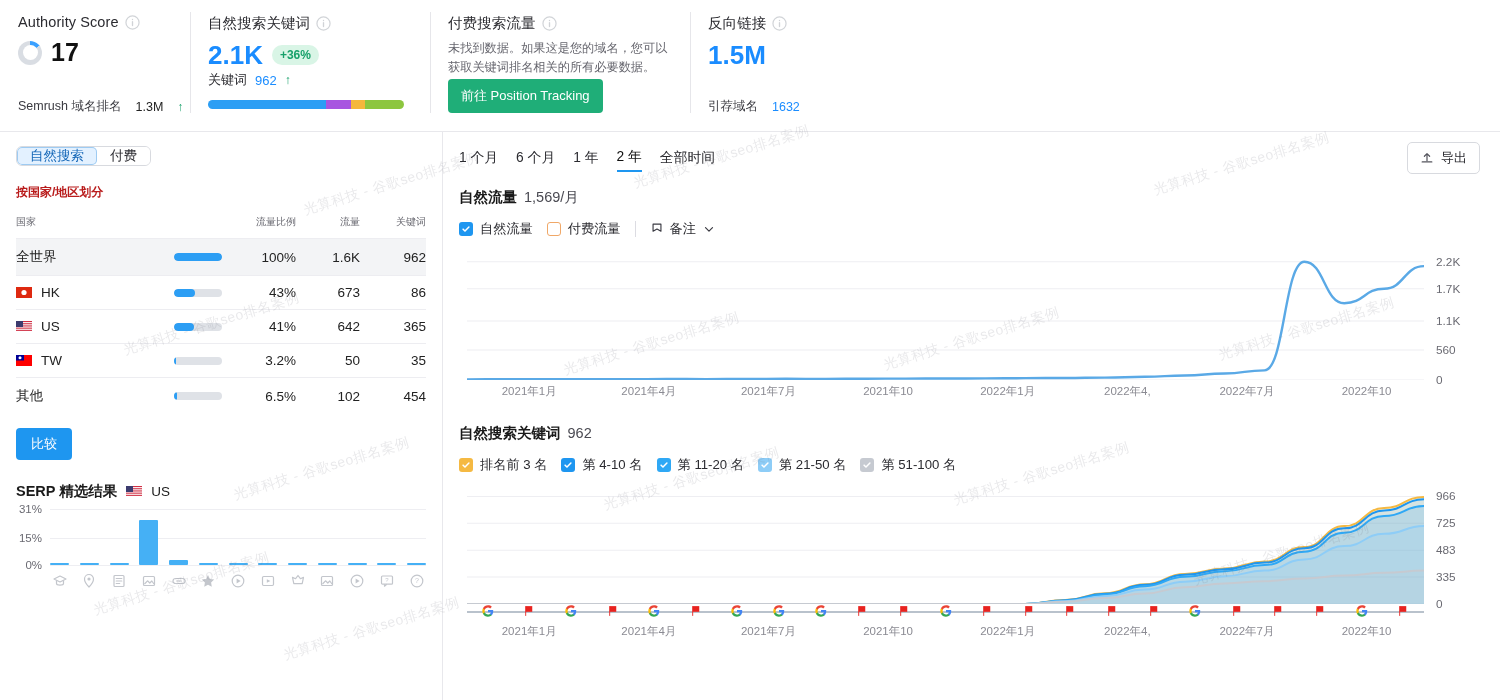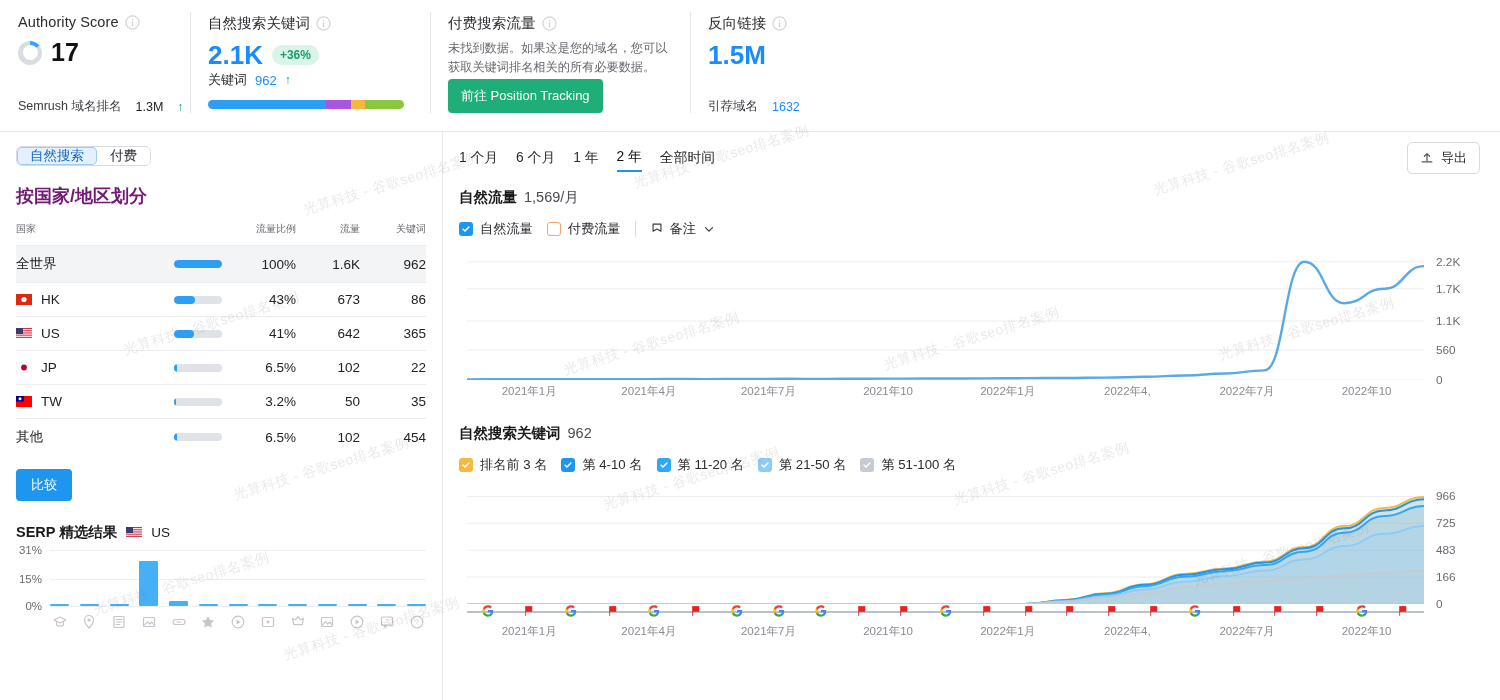--- a/index.html
+++ b/index.html
@@ -115,21 +115,21 @@
     font-family: inherit; font-size: 13.5px;
     padding: 0 13px; border: none; cursor: pointer;
     background: #fff; color: #2b2b30;
   }
   .seg-toggle button.active {
     background: #e3f1ff; color: #1668b8;
     box-shadow: inset 0 0 0 1px #9ecbf2;
     border-radius: 5px;
   }
 
-  .sec-title { font-size: 18px; font-weight: 700; margin: 18px 0 10px 0; color: #701a75; }
+  .sec-title { font-size: 12px; font-weight: 700; margin: 18px 0 10px 0; color: #b91c1c; }
 
   table.geo { width: 100%; border-collapse: collapse; font-size: 13.5px; }
   table.geo th {
     font-weight: 400; color: #6a6a72; font-size: 10px;
     padding: 4px 0 9px 0; text-align: right;
   }
   table.geo th.c { text-align: left; }
   table.geo tr.row { border-top: 1px solid #ededf1; }
   table.geo tr.hl { background: #f3f4f6; }
   table.geo td { padding: 9px 0; text-align: right; color: #222; }
@@ -430,43 +430,20 @@
      </td>
      <td class="pct w-pct">41%</td>
      <td class="w-tr lk">642</td>
      <td class="w-kw lk">365</td>
             </tr>
             <tr class="row">
               <td class="c">
        <span class="ctry">
                   <span class="flag">
                     <svg width="16" height="11" viewBox="0 0 16 11">
-                      <rect width="16" height="11" fill="#fff" stroke="#e6e6ea" stroke-width=".5"></rect>
-                      <circle cx="8" cy="5.5" r="2.9" fill="#bc002d"></circle>
-                    </svg>
-                  </span>
-                  <span>JP</span>
-                </span>
-     </td>
-     <td class="w-bar">
-       <span class="barwrap">
-                  <span class="mini-bar">
-                    <i style="width:6.5%"></i>
-                  </span>
-                </span>
-     </td>
-     <td class="pct w-pct">6.5%</td>
-     <td class="w-tr lk">102</td>
-     <td class="w-kw lk">22</td>
-            </tr>
-            <tr class="row">
-              <td class="c">
-       <span class="ctry">
-                  <span class="flag">
-                    <svg width="16" height="11" viewBox="0 0 16 11">
                       <rect width="16" height="11" fill="#fe0000"></rect>
                       <rect width="8" height="5.5" fill="#000095"></rect>
                       <circle cx="4" cy="2.75" r="1.5" fill="#fff"></circle>
                     </svg>
                   </span>
                   <span>TW</span>
                 </span>
      </td>
      <td class="w-bar">
        <span class="barwrap">
@@ -765,21 +742,21 @@
               <path d="M0.00,118.00 C20.83,118.00 20.83,118.00 41.67,118.00 C62.50,118.00 62.50,118.00 83.33,118.00 C104.17,118.00 104.17,118.00 125.00,118.00 C145.83,118.00 145.83,118.00 166.67,118.00 C187.50,118.00 187.50,118.00 208.33,118.00 C229.17,118.00 229.17,118.00 250.00,118.00 C270.83,118.00 270.83,118.00 291.67,118.00 C312.50,118.00 312.50,118.00 333.33,118.00 C354.17,118.00 354.17,118.00 375.00,118.00 C395.83,118.00 395.83,118.00 416.67,118.00 C437.50,118.00 437.50,118.00 458.33,118.00 C479.17,118.00 479.17,118.00 500.00,118.00 C520.83,118.00 520.83,118.00 541.67,118.00 C562.50,118.00 562.50,118.00 583.33,118.00 C604.17,118.00 604.17,114.33 625.00,114.33 C645.83,114.33 645.83,107.76 666.67,107.76 C687.50,107.76 687.50,98.85 708.33,98.85 C729.17,98.85 729.17,88.83 750.00,88.83 C770.83,88.83 770.83,83.27 791.67,83.27 C812.50,83.27 812.50,76.59 833.33,76.59 C854.17,76.59 854.17,62.34 875.00,62.34 C895.83,62.34 895.83,42.30 916.67,42.30 C937.50,42.30 937.50,24.49 958.33,24.49 C979.17,24.49 979.17,13.36 1000.00,13.36" fill="none" stroke="#1e96f0" stroke-width="2" vector-effect="non-scaling-stroke" stroke-linejoin="round"></path>
               <path d="M0.00,118.00 C20.83,118.00 20.83,118.00 41.67,118.00 C62.50,118.00 62.50,118.00 83.33,118.00 C104.17,118.00 104.17,118.00 125.00,118.00 C145.83,118.00 145.83,118.00 166.67,118.00 C187.50,118.00 187.50,118.00 208.33,118.00 C229.17,118.00 229.17,118.00 250.00,118.00 C270.83,118.00 270.83,118.00 291.67,118.00 C312.50,118.00 312.50,118.00 333.33,118.00 C354.17,118.00 354.17,118.00 375.00,118.00 C395.83,118.00 395.83,118.00 416.67,118.00 C437.50,118.00 437.50,118.00 458.33,118.00 C479.17,118.00 479.17,118.00 500.00,118.00 C520.83,118.00 520.83,118.00 541.67,118.00 C562.50,118.00 562.50,118.00 583.33,118.00 C604.17,118.00 604.17,114.66 625.00,114.66 C645.83,114.66 645.83,108.54 666.67,108.54 C687.50,108.54 687.50,100.19 708.33,100.19 C729.17,100.19 729.17,90.73 750.00,90.73 C770.83,90.73 770.83,85.16 791.67,85.16 C812.50,85.16 812.50,79.04 833.33,79.04 C854.17,79.04 854.17,65.68 875.00,65.68 C895.83,65.68 895.83,46.75 916.67,46.75 C937.50,46.75 937.50,30.06 958.33,30.06 C979.17,30.06 979.17,20.04 1000.00,20.04" fill="none" stroke="#2fa8f5" stroke-width="2" vector-effect="non-scaling-stroke" stroke-linejoin="round"></path>
               <path d="M0.00,118.00 C20.83,118.00 20.83,118.00 41.67,118.00 C62.50,118.00 62.50,118.00 83.33,118.00 C104.17,118.00 104.17,118.00 125.00,118.00 C145.83,118.00 145.83,118.00 166.67,118.00 C187.50,118.00 187.50,118.00 208.33,118.00 C229.17,118.00 229.17,118.00 250.00,118.00 C270.83,118.00 270.83,118.00 291.67,118.00 C312.50,118.00 312.50,118.00 333.33,118.00 C354.17,118.00 354.17,118.00 375.00,118.00 C395.83,118.00 395.83,118.00 416.67,118.00 C437.50,118.00 437.50,118.00 458.33,118.00 C479.17,118.00 479.17,118.00 500.00,118.00 C520.83,118.00 520.83,118.00 541.67,118.00 C562.50,118.00 562.50,118.00 583.33,118.00 C604.17,118.00 604.17,115.22 625.00,115.22 C645.83,115.22 645.83,110.21 666.67,110.21 C687.50,110.21 687.50,103.53 708.33,103.53 C729.17,103.53 729.17,95.74 750.00,95.74 C770.83,95.74 770.83,90.17 791.67,90.17 C812.50,90.17 812.50,84.60 833.33,84.60 C854.17,84.60 854.17,73.47 875.00,73.47 C895.83,73.47 895.83,60.11 916.67,60.11 C937.50,60.11 937.50,47.87 958.33,47.87 C979.17,47.87 979.17,40.08 1000.00,40.08" fill="none" stroke="#8ecdf7" stroke-width="2" vector-effect="non-scaling-stroke" stroke-linejoin="round"></path>
               <path d="M0.00,118.00 C20.83,118.00 20.83,118.00 41.67,118.00 C62.50,118.00 62.50,118.00 83.33,118.00 C104.17,118.00 104.17,118.00 125.00,118.00 C145.83,118.00 145.83,118.00 166.67,118.00 C187.50,118.00 187.50,118.00 208.33,118.00 C229.17,118.00 229.17,118.00 250.00,118.00 C270.83,118.00 270.83,118.00 291.67,118.00 C312.50,118.00 312.50,118.00 333.33,118.00 C354.17,118.00 354.17,118.00 375.00,118.00 C395.83,118.00 395.83,118.00 416.67,118.00 C437.50,118.00 437.50,118.00 458.33,118.00 C479.17,118.00 479.17,118.00 500.00,118.00 C520.83,118.00 520.83,118.00 541.67,118.00 C562.50,118.00 562.50,118.00 583.33,118.00 C604.17,118.00 604.17,115.77 625.00,115.77 C645.83,115.77 645.83,111.88 666.67,111.88 C687.50,111.88 687.50,107.42 708.33,107.42 C729.17,107.42 729.17,101.30 750.00,101.30 C770.83,101.30 770.83,97.41 791.67,97.41 C812.50,97.41 812.50,95.18 833.33,95.18 C854.17,95.18 854.17,92.40 875.00,92.40 C895.83,92.40 895.83,89.61 916.67,89.61 C937.50,89.61 937.50,86.83 958.33,86.83 C979.17,86.83 979.17,84.60 1000.00,84.60" fill="none" stroke="#c6cad1" stroke-width="2" vector-effect="non-scaling-stroke" stroke-linejoin="round"></path>
             </svg>
         </div>
         <div class="yaxis" id="kw-yaxis">
             <span style="top: 10.4642px;">966</span>
             <span style="top: 37.2925px;">725</span>
             <span style="top: 64.2321px;">483</span>
-            <span style="top: 91.0604px;">166</span>
+            <span style="top: 91.0604px;">335</span>
             <span style="top: 118px;">0</span>
           </div>
       </div>
       <div class="marker-row" id="kw-markers">
         <div class="axisline"></div>
       <div class="mk" style="left: 2.17391%;">
             <svg viewBox="0 0 16 16">
               <path d="M14.4 8.2c0-.5 0-1-.1-1.4H8v2.7h3.6c-.2.8-.7 1.5-1.4 2v1.7h2.3c1.3-1.3 1.9-3 1.9-5z" fill="#4285f4"></path>
               <path d="M8 15c1.9 0 3.5-.6 4.6-1.7l-2.3-1.7c-.6.4-1.4.7-2.3.7-1.8 0-3.3-1.2-3.9-2.8H1.8v1.8C2.9 13.4 5.3 15 8 15z" fill="#34a853"></path>
               <path d="M4.1 9.5c-.2-.5-.2-1-.2-1.5s.1-1 .2-1.5V4.7H1.8C1.3 5.7 1 6.8 1 8s.3 2.3.8 3.3l2.3-1.8z" fill="#fbbc05"></path>

